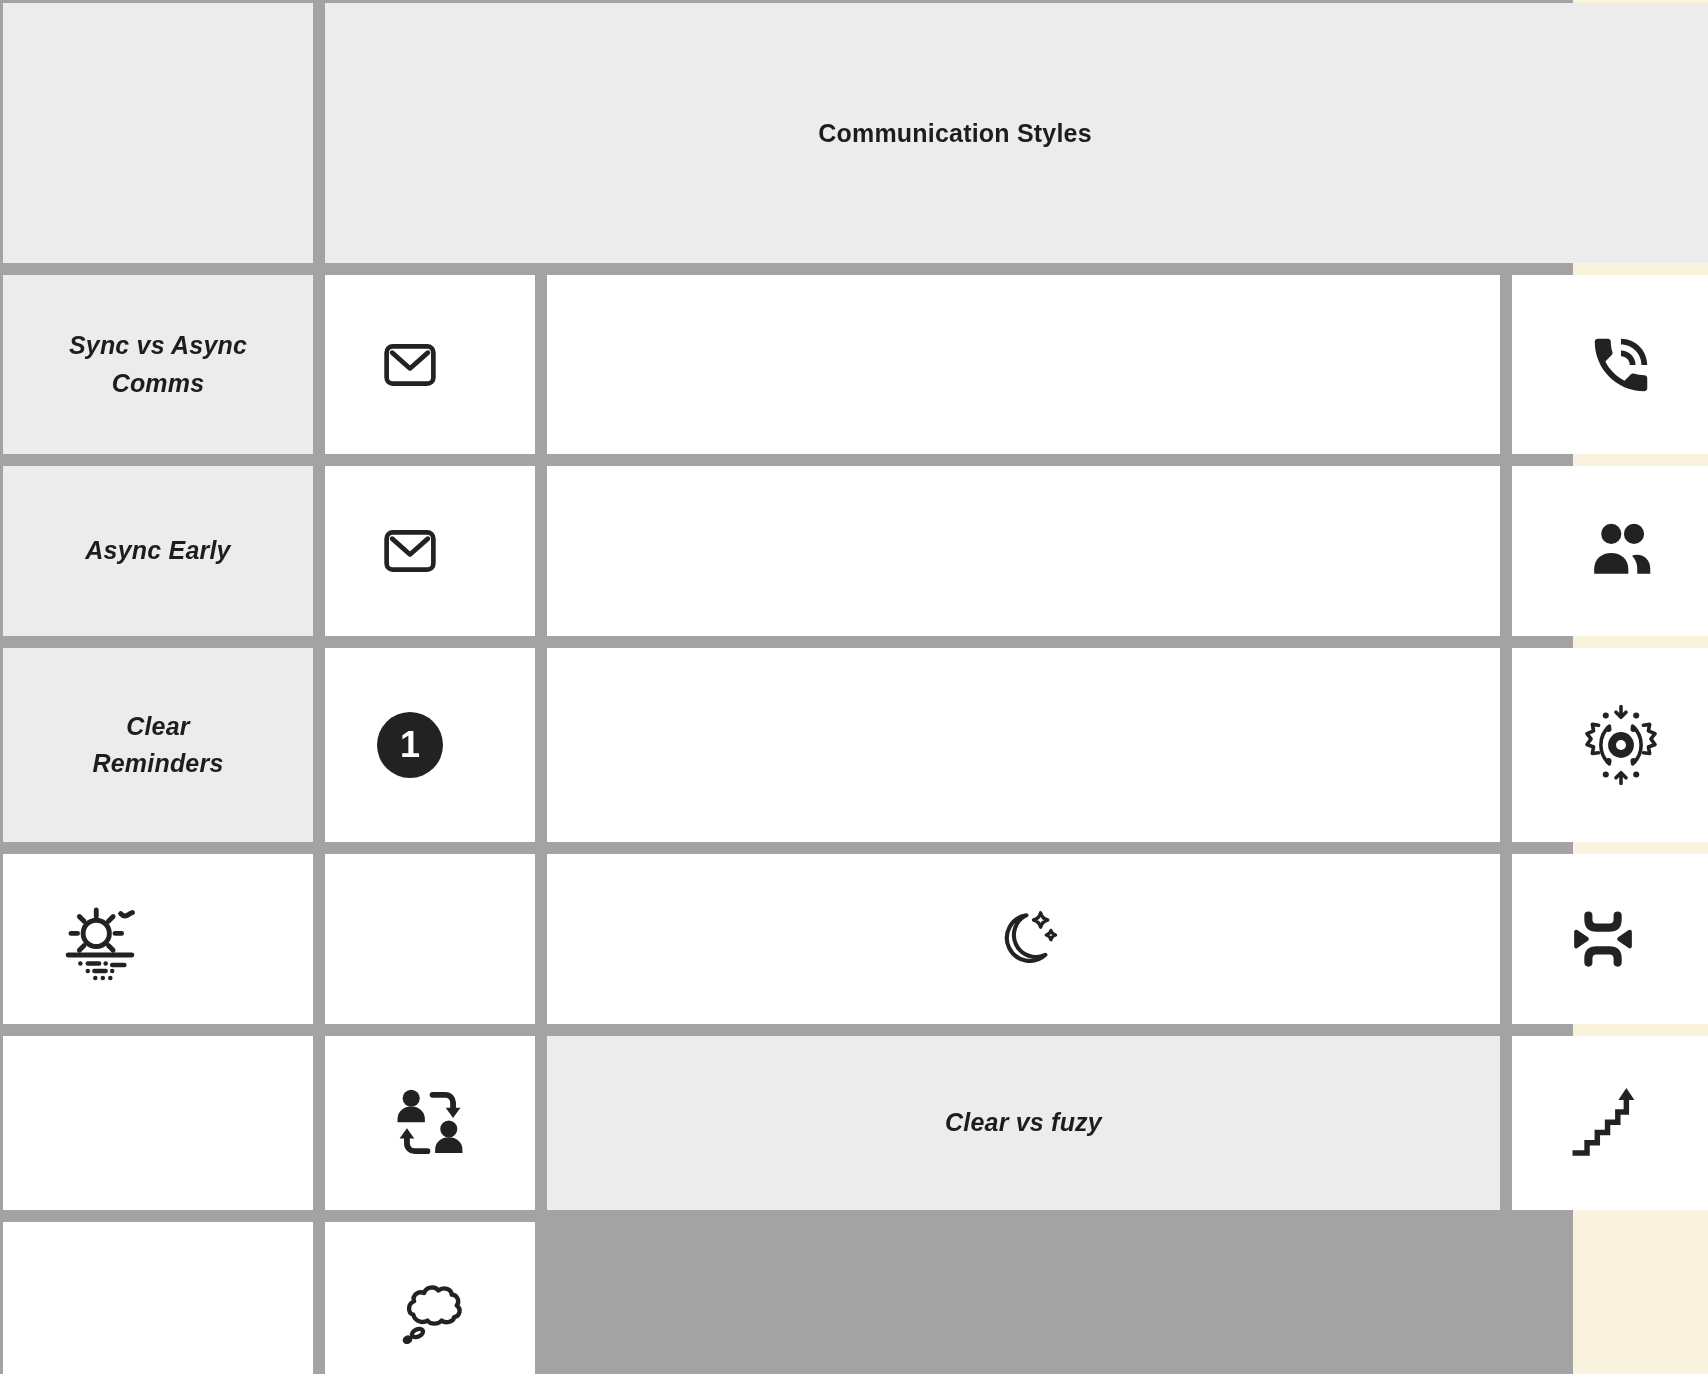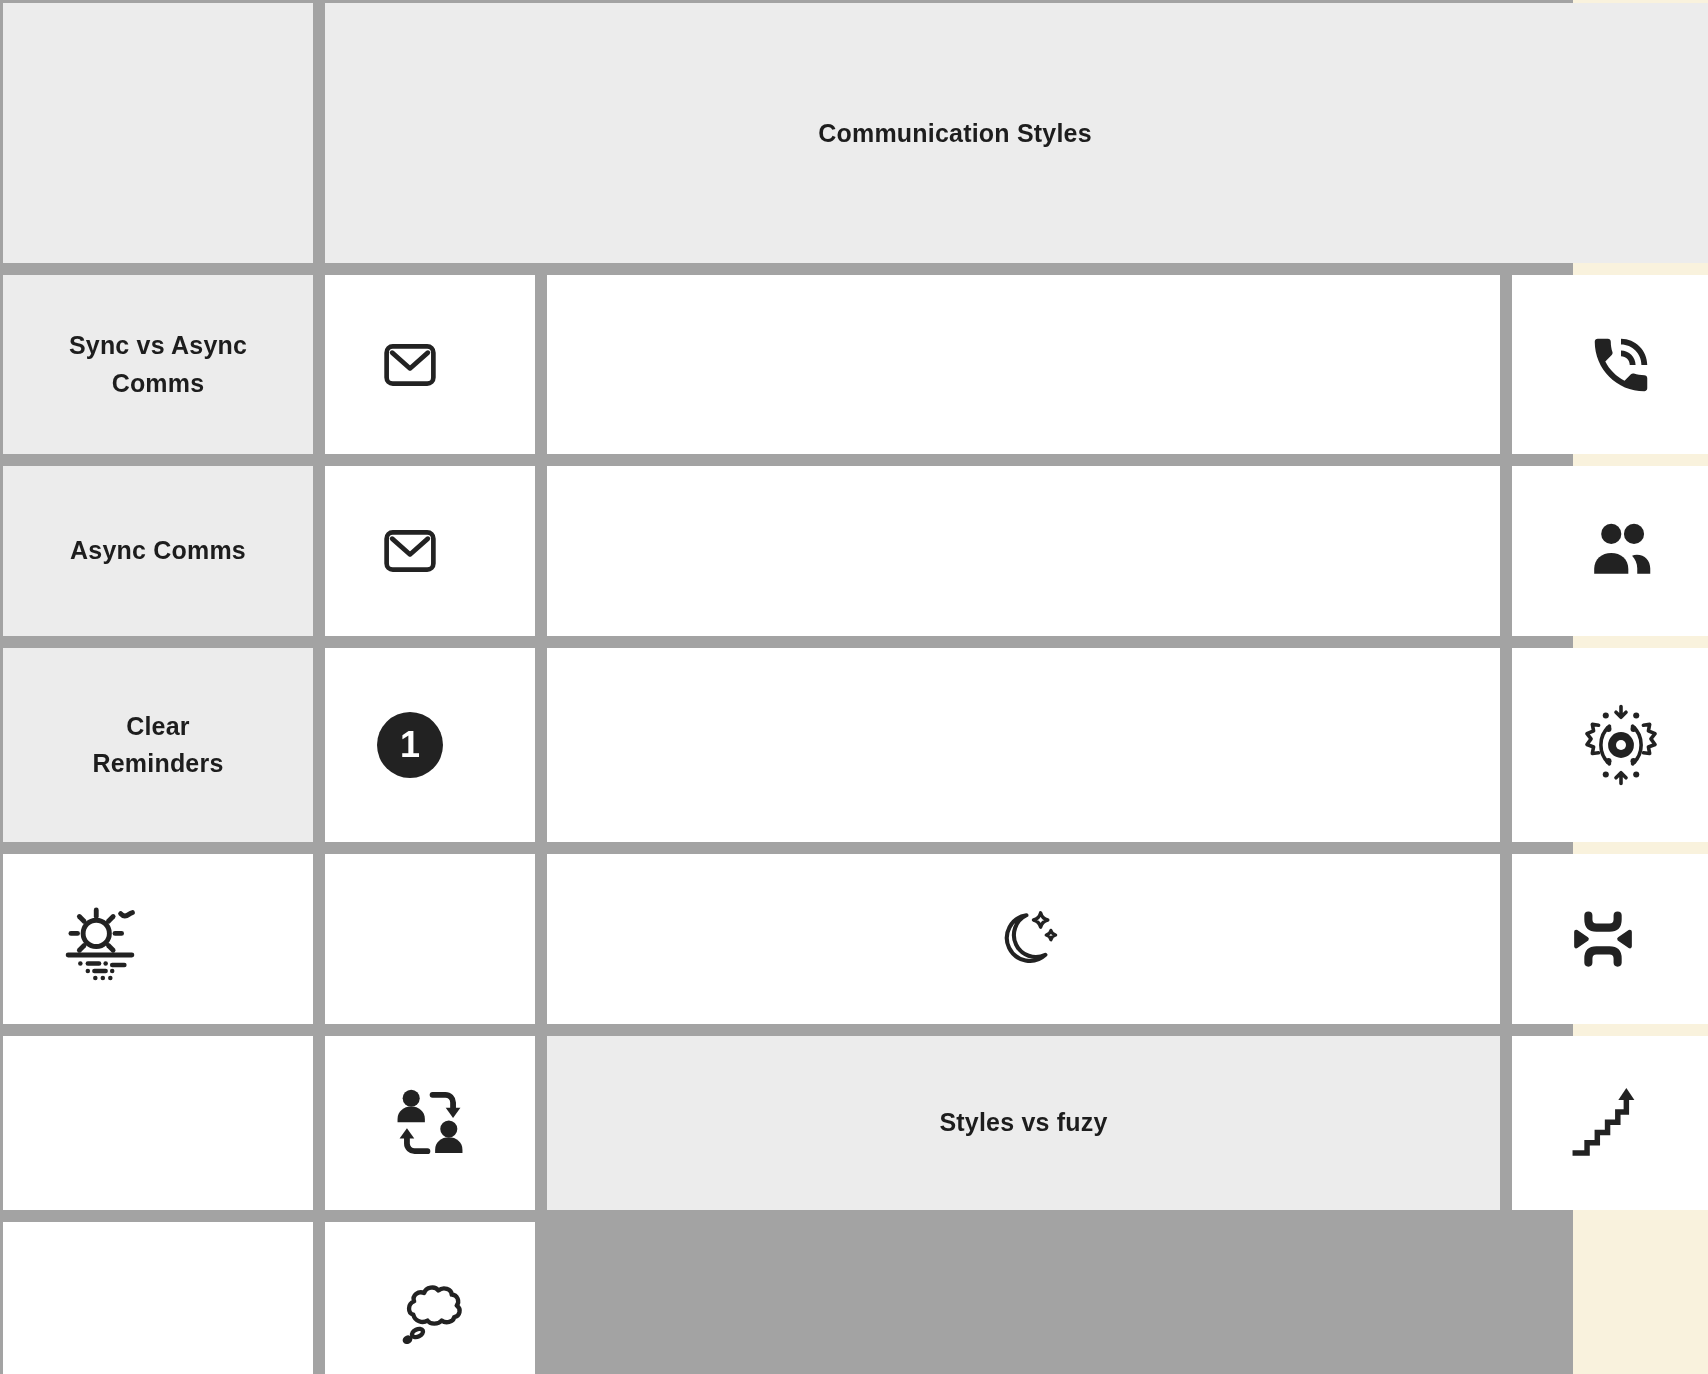--- a/index.html
+++ b/index.html
@@ -48,20 +48,21 @@
     text-align:center;
   }
   .row-label{
     font-size:25px;
     font-weight:bold;
     line-height:1.5;
     color:var(--text);
     white-space:pre-line;
     padding:0 14px;
     letter-spacing:.2px;
+    font-style:italic;
   }
   .left-icon-cell{
     justify-content:flex-start;
     padding-left:52px;
   }
   .right-icon-cell{
     justify-content:center;
   }
   .icon{width:72px;height:72px;color:var(--icon);display:block;}
   .icon-mail{width:66px;height:66px;}
@@ -231,21 +232,21 @@
       </svg>
     </div>
   <div class="cell middle-cell"></div>
   <div class="cell right-icon-cell">
       <svg class="icon icon-phone-call">
         <use href="#sym-phone-call"></use>
       </svg>
     </div>
 
   <div class="cell gray label-cell">
-    <div class="row-label">Async Comms</div>
+    <div class="row-label">Async Early</div>
   </div>
   <div class="cell left-icon-cell">
       <svg class="icon icon-mail">
         <use href="#sym-mail"></use>
       </svg>
     </div>
   <div class="cell middle-cell"></div>
   <div class="cell right-icon-cell">
       <svg class="icon icon-people">
         <use href="#sym-people"></use>
@@ -284,21 +285,21 @@
       </svg>
     </div>
   <div class="cell middle-cell"></div>
   <div class="cell right-icon-cell">
       <svg class="icon icon-people-exchange">
         <use href="#sym-people-exchange"></use>
       </svg>
     </div>
 
   <div class="cell gray label-cell">
-    <div class="row-label">Styles vs fuzy</div>
+    <div class="row-label">Clear vs fuzy</div>
   </div>
   <div class="cell left-icon-cell">
       <svg class="icon icon-stairs-up">
         <use href="#sym-stairs-up"></use>
       </svg>
     </div>
   <div class="cell middle-cell"></div>
   <div class="cell right-icon-cell">
       <svg class="icon icon-thought-bubble">
         <use href="#sym-thought-bubble"></use>

